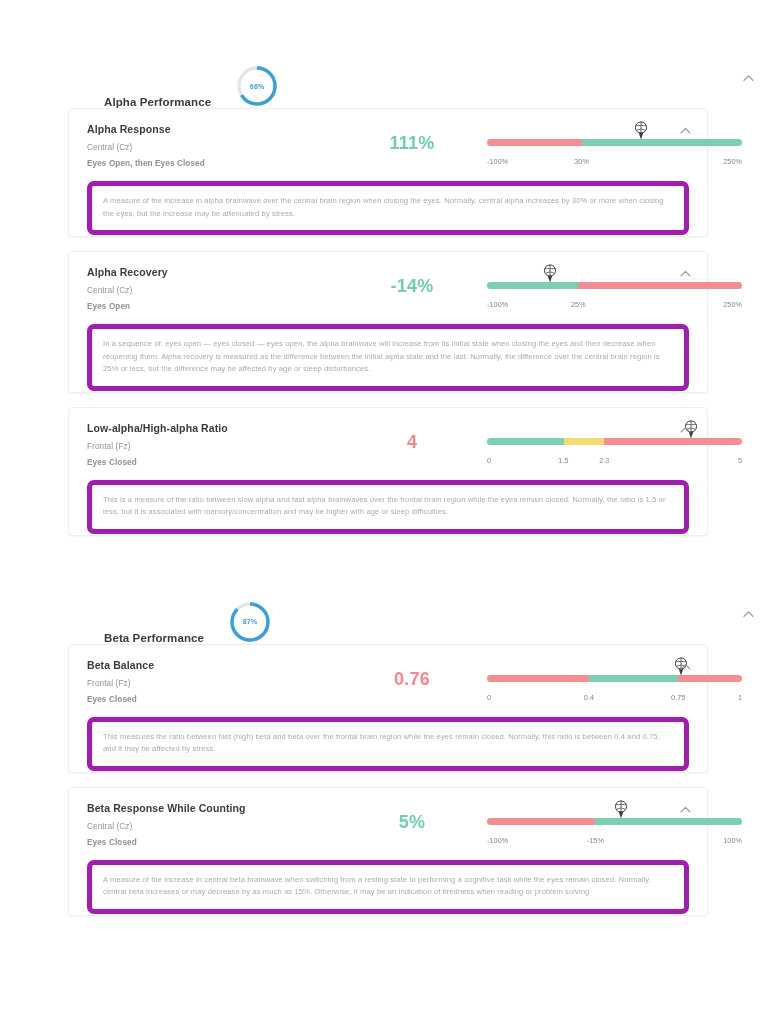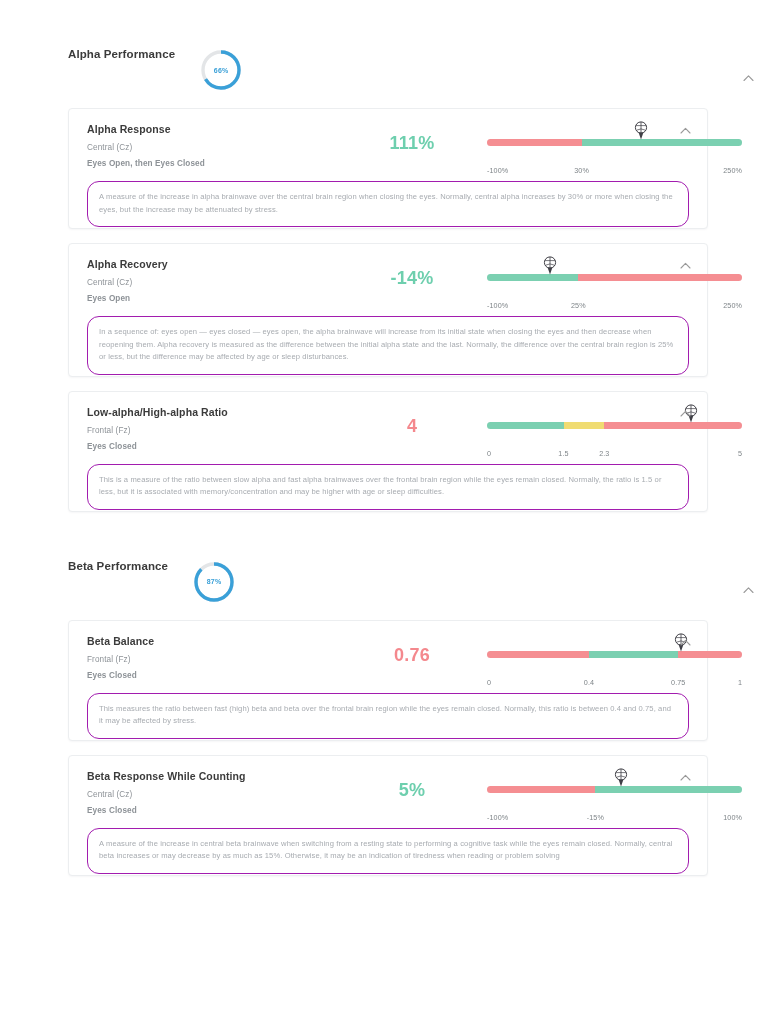--- a/index.html
+++ b/index.html
@@ -9,24 +9,25 @@
     background: #ffffff;
     font-family: "Liberation Sans", sans-serif;
     -webkit-font-smoothing: antialiased;
   }
   .page { width: 776px; min-height: 1024px; background:#fff; position: relative; }
 
   
   .section { margin: 0 0 22px 0; }
   .section-head {
     display: flex;
-    align-items: flex-start;
+    align-items: flex-end;
     padding: 0 24px 0 68px;
     height: 60px;
     position: relative;
+    margin-left: 36px;
   }
   .section-title {
     font-size: 11.5px;
     font-weight: bold;
     color: #3b3b3b;
     letter-spacing: .1px;
     white-space: nowrap;
   }
   .gauge {
     position: relative;
@@ -110,21 +111,21 @@
   }
   .seg { height: 100%; }
 
   .ticks {
     position: relative;
     height: 14px;
     margin-top: 3px;
   }
   .tick {
     position: absolute;
-    top: 17px;
+    top: 8px;
     font-size: 7.2px;
     color: #7e8488;
     white-space: nowrap;
     transform: translateX(-50%);
     letter-spacing: .1px;
     text-align: right;
   }
   .tick.first { transform: none; }
   .tick.last  { transform: translateX(-100%); }
 
@@ -140,22 +141,22 @@
   .card-caret {
     position: absolute;
     right: 16px;
     top: 18px;
     color: #9a9a9a;
   }
 
   
   .desc {
     margin-top: 12px;
-    border: 1px solid #a21caf;
-    border-radius: 12px;
+    border: 5px solid #a21caf;
+    border-radius: 7px;
     padding: 9px 11px 10px 11px;
     font-size: 7.6px;
     line-height: 1.65;
     color: #a7abb0;
     letter-spacing: .1px;
   }
 
   .caret-ico { display:block; }
 </style>
 </head>

